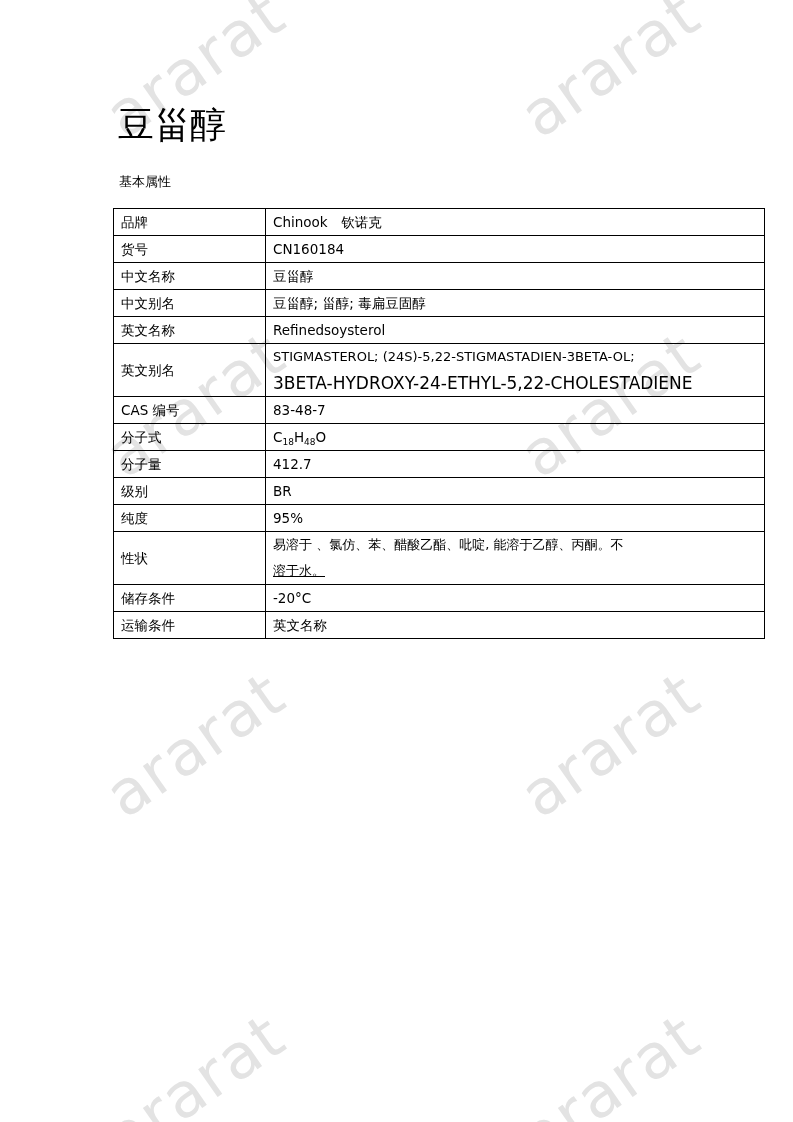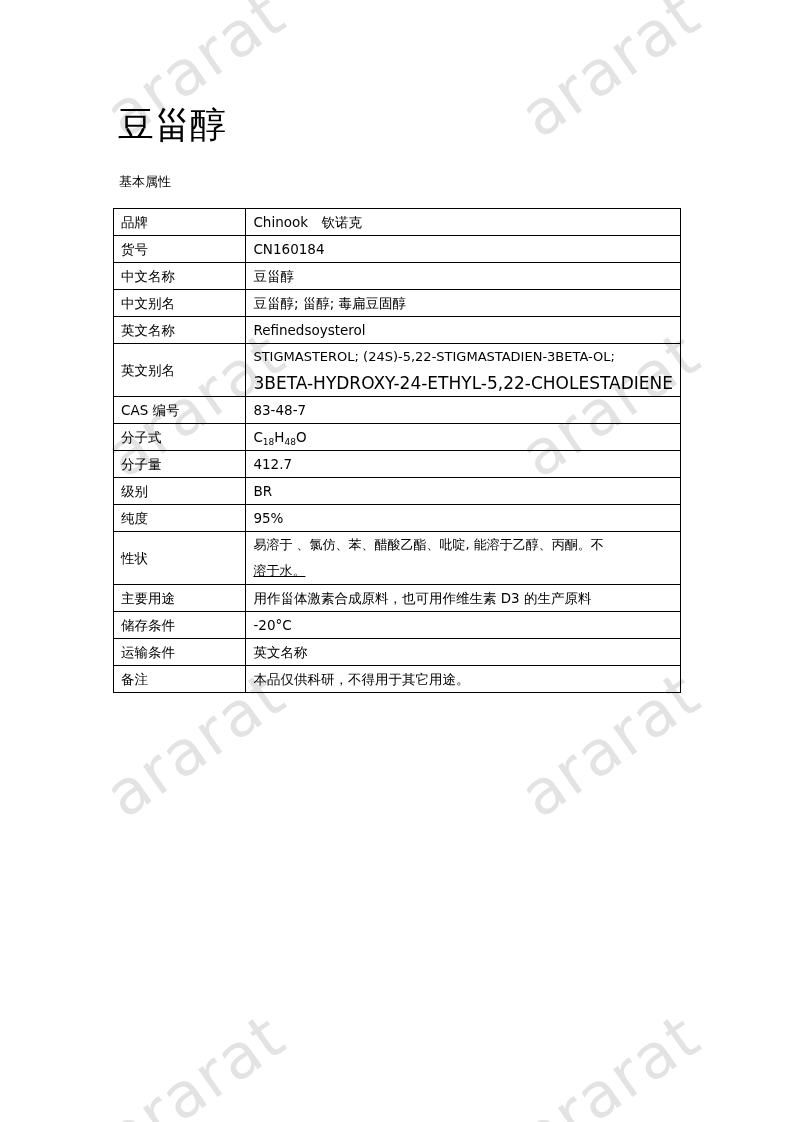--- a/index.html
+++ b/index.html
@@ -13,21 +13,21 @@
       white-space: nowrap; letter-spacing: 2px; pointer-events: none; z-index: 0; width: 230px; text-align: center;
     }
     .page-title {
       position: absolute; left: 118px; top: 100px; margin: 0; font-size: 36px; font-weight: normal;
       line-height: 50px; z-index: 1;
     }
     .section-label {
       position: absolute; left: 119px; top: 172px; font-size: 13px; line-height: 20px; z-index: 1;
     }
     table.props {
-      position: absolute; left: 113px; top: 208px; width: 568px; border-collapse: collapse; z-index: 1;
+      position: absolute; left: 113px; top: 208px; width: 652px; border-collapse: collapse; z-index: 1;
       font-size: 13.5px; background: transparent;
     }
     table.props td {
       border: 1.3px solid #000; padding: 0 7px; height: 26px; line-height: 26px; vertical-align: middle;
     }
     table.props td.k { width: 137px; }
     table.props td.v.multi { line-height: 26px; padding-top: 0; padding-bottom: 0; }
     sub { font-size: 9px; vertical-align: -3px; line-height: 0; }
   </style>
 </head>
@@ -95,29 +95,21 @@
       <td class="v">95%</td>
     </tr>
     <tr>
       <td class="k">性状</td>
       <td class="v multi">
         <div style="white-space:nowrap; font-size:13px;">易溶于 、氯仿、苯、醋酸乙酯、吡啶, 能溶于乙醇、丙酮。不</div>
         <div style="font-size:13px;text-decoration:underline;">溶于水。</div>
       </td>
     </tr>
     <tr>
-      <td class="k">主要用途</td>
-      <td class="v">用作甾体激素合成原料，也可用作维生素 D3 的生产原料</td>
-    </tr>
-    <tr>
       <td class="k">储存条件</td>
       <td class="v">-20°C</td>
     </tr>
     <tr>
       <td class="k">运输条件</td>
       <td class="v">英文名称</td>
     </tr>
-    <tr>
-      <td class="k">备注</td>
-      <td class="v">本品仅供科研，不得用于其它用途。</td>
-    </tr>
   </tbody>
 </table>
 
 </body></html>

